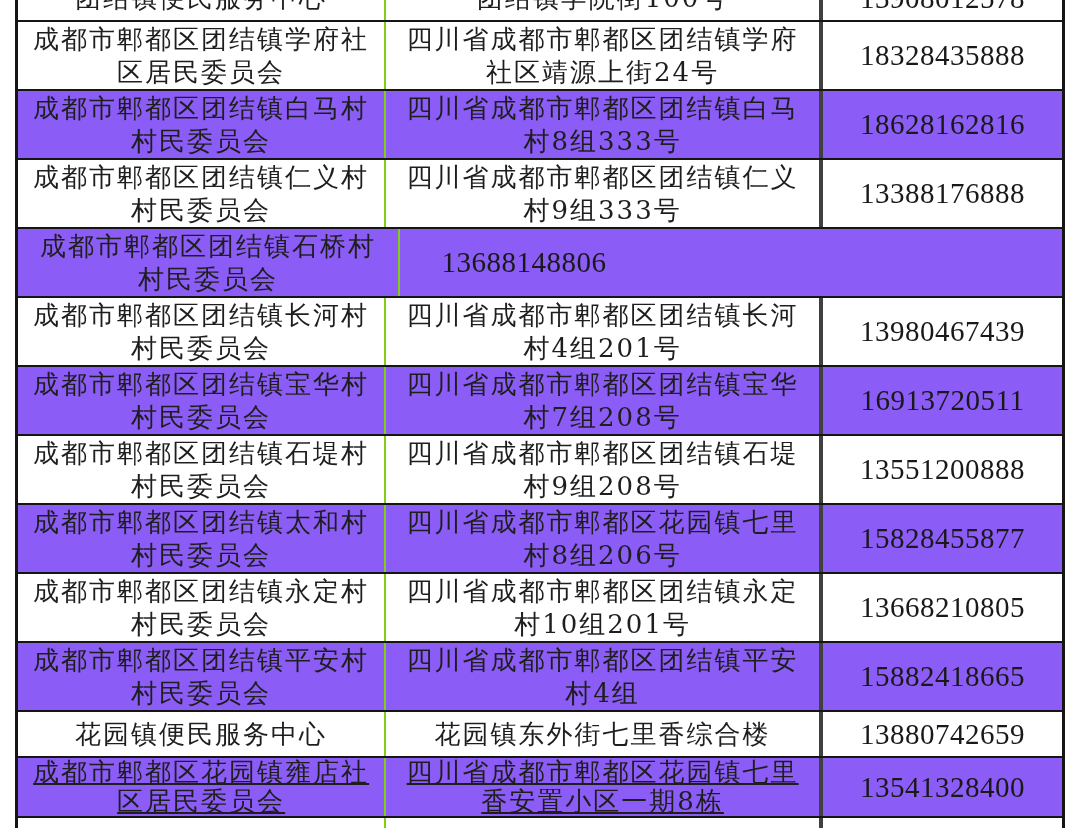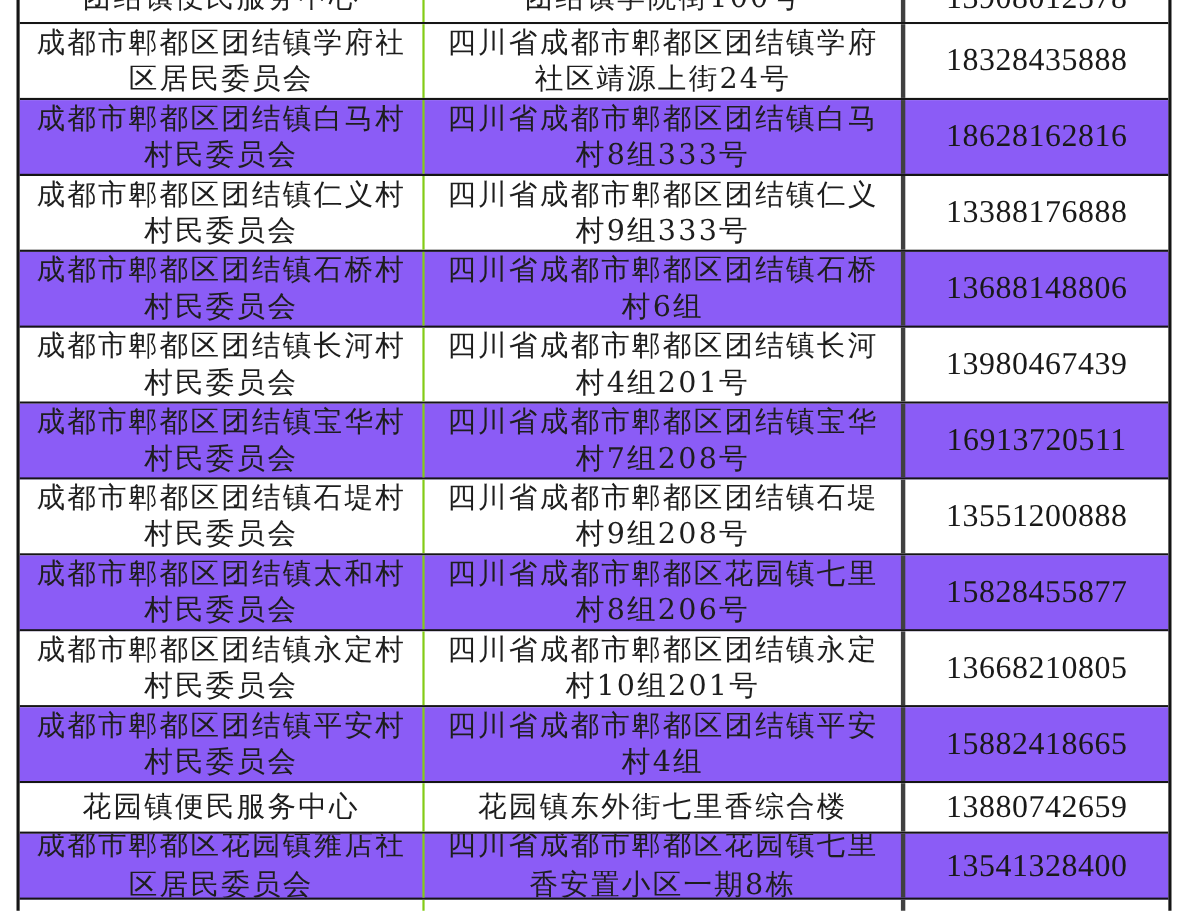--- a/index.html
+++ b/index.html
@@ -57,21 +57,21 @@
     white-space:pre-line;
   }
   .cell.phone {
     width:248px;
     font-family:"Liberation Serif","DejaVu Serif",serif;
     font-size:29px;
     letter-spacing:0.5px;
     color:#191919;
   }
   .row.compact .cell.name,
-  .row.compact .cell.addr { line-height:37px; }
+  .row.compact .cell.addr { line-height:29px;text-decoration:underline; }
 </style>
 </head>
 <body>
 
 <div class="page">
   <div class="tablewrap" id="table">
       <div class="row partial-top single">
         <div class="cell name">团结镇便民服务中心</div>
         <div class="cell addr">团结镇学院街100号</div>
         <div class="cell phone">13908012578</div>
@@ -93,22 +93,20 @@
       <div class="row">
         <div class="cell name">成都市郫都区团结镇仁义村
 村民委员会</div>
         <div class="cell addr">四川省成都市郫都区团结镇仁义
 村9组333号</div>
         <div class="cell phone">13388176888</div>
       </div>
       <div class="row alt">
         <div class="cell name">成都市郫都区团结镇石桥村
 村民委员会</div>
-        <div class="cell addr">四川省成都市郫都区团结镇石桥
-村6组</div>
         <div class="cell phone">13688148806</div>
       </div>
       <div class="row">
         <div class="cell name">成都市郫都区团结镇长河村
 村民委员会</div>
         <div class="cell addr">四川省成都市郫都区团结镇长河
 村4组201号</div>
         <div class="cell phone">13980467439</div>
       </div>
       <div class="row alt">

